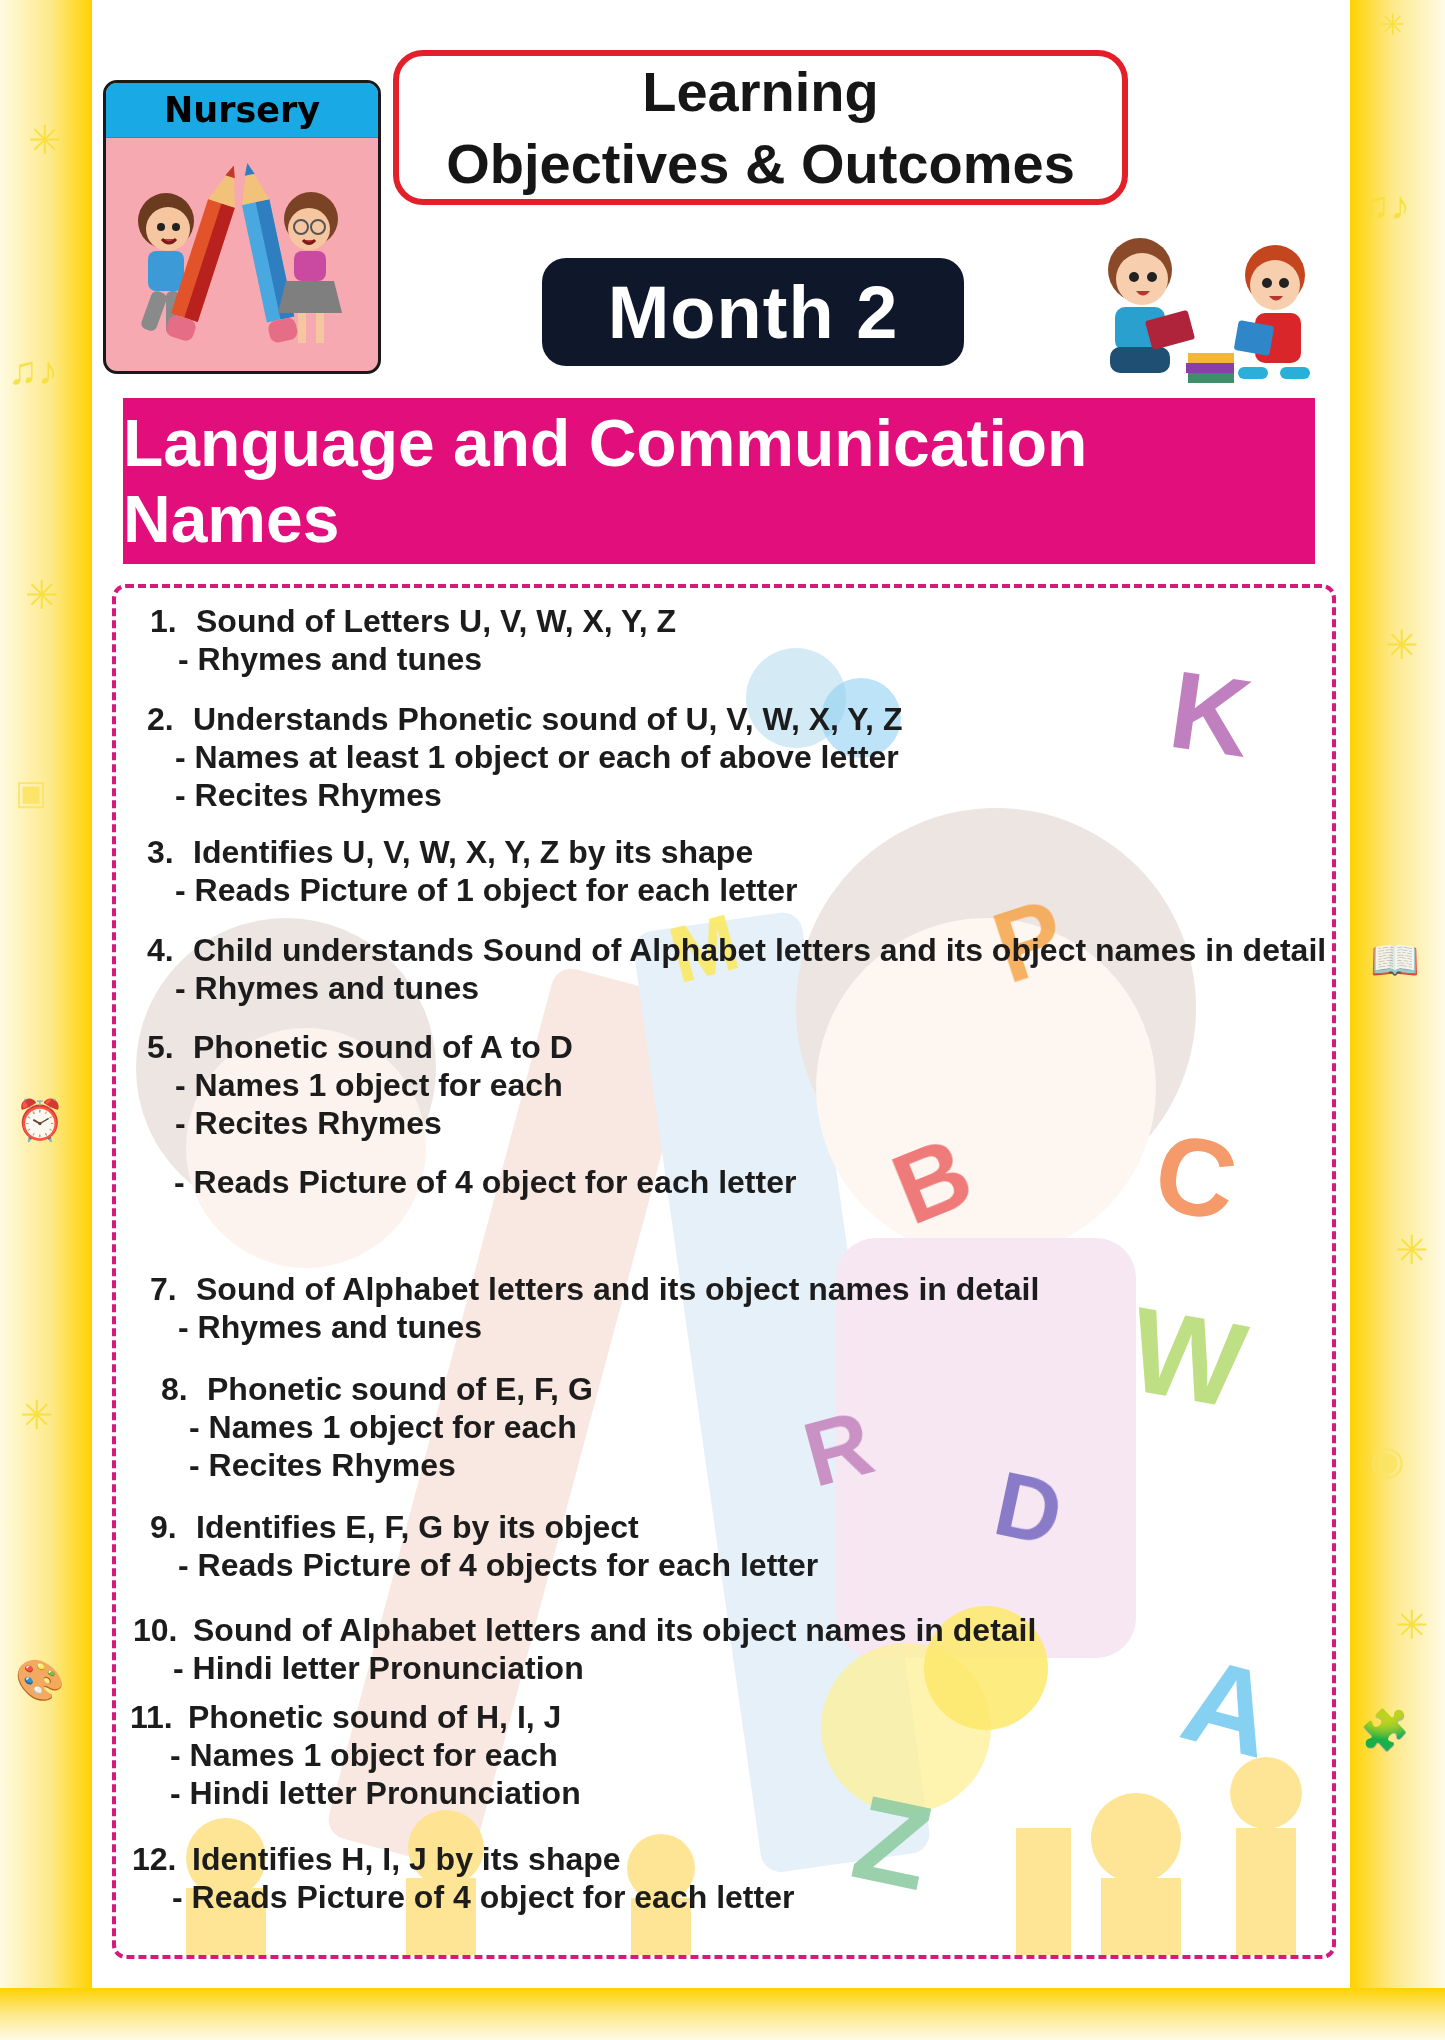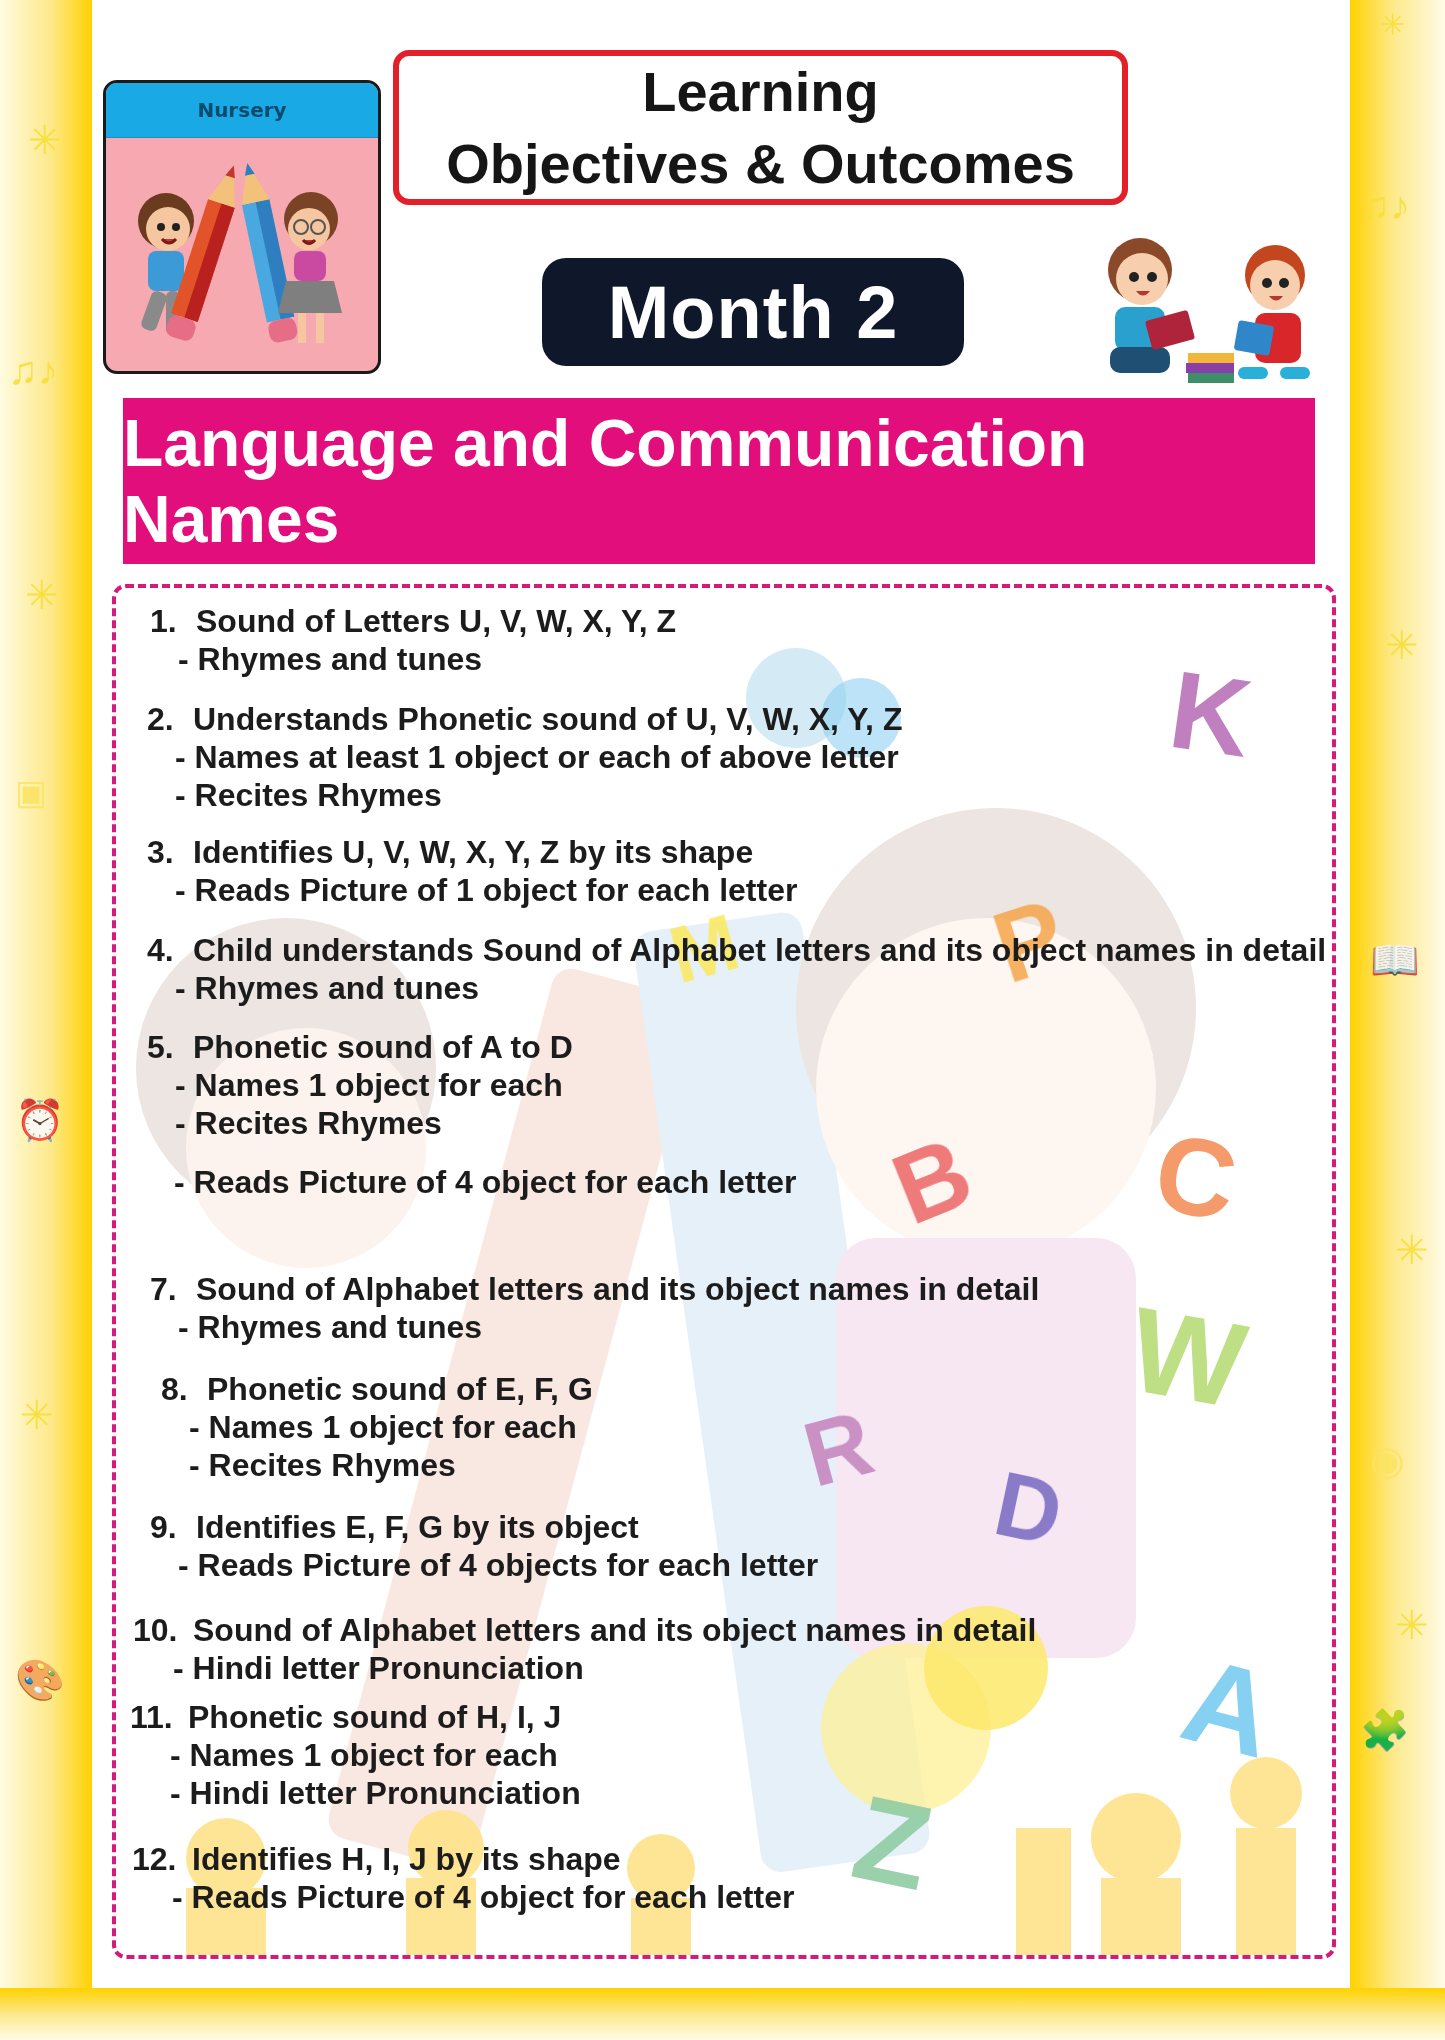--- a/index.html
+++ b/index.html
@@ -27,28 +27,28 @@
 
   
   .badge {
     position: absolute; left: 103px; top: 80px; width: 272px; height: 288px;
     border: 3px solid #1a1a1a; border-radius: 14px; overflow: hidden;
     background: #f6a9b0;
   }
   .badge-head {
     height: 54px; background: #19aae6; border-bottom: 1px solid #1a8fc0;
     display: flex; align-items: center; justify-content: center;
-    font-family: "DejaVu Sans", sans-serif; font-weight: bold; font-size: 20px; color: #0c4a6e;
+    font-family: "DejaVu Sans", sans-serif; font-weight: bold; font-size: 35px; color: #000000;
   }
   .badge-art { position: absolute; left: 0; top: 58px; width: 272px; height: 230px; }
 
   
   .title-box {
     position: absolute; left: 393px; top: 50px; width: 735px; height: 155px;
-    border: 6px solid #e3202a; border-radius: 16px; box-sizing: border-box;
+    border: 6px solid #e3202a; border-radius: 30px; box-sizing: border-box;
     display: flex; flex-direction: column; align-items: center; justify-content: center;
     font-weight: bold; color: #161616; font-size: 56px; line-height: 72px;
   }
 
   
   .month-pill {
     position: absolute; left: 542px; top: 258px; width: 422px; height: 108px;
     background: #0f172a; border-radius: 24px;
     display: flex; align-items: center; justify-content: center;
     color: #ffffff; font-weight: bold; font-size: 74px; letter-spacing: 1px;

